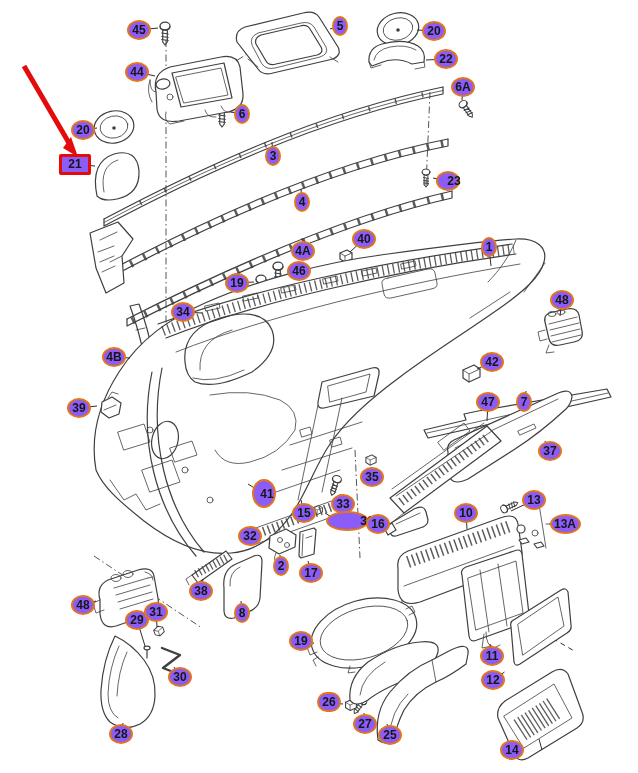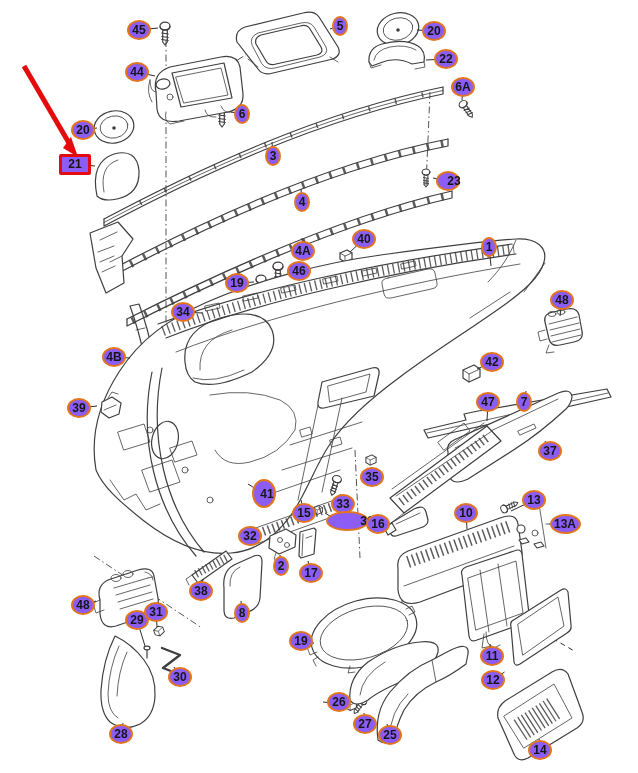--- a/index.html
+++ b/index.html
@@ -405,26 +405,26 @@
       <div class="callout" style="width: 24px; height: 20px; left: 522px; top: 490px;">13</div>
       <div class="callout" style="width: 31px; height: 20px; left: 549.5px; top: 514px;">13A</div>
       <div class="callout" style="width: 24px; height: 20px; left: 189px; top: 581px;">38</div>
       <div class="callout" style="width: 16px; height: 20px; left: 234px; top: 603px;">8</div>
       <div class="callout" style="width: 24px; height: 20px; left: 71px; top: 595px;">48</div>
       <div class="callout" style="width: 24px; height: 20px; left: 125px; top: 610px;">29</div>
       <div class="callout" style="width: 24px; height: 20px; left: 144px; top: 602px;">31</div>
       <div class="callout" style="width: 24px; height: 20px; left: 168px; top: 667px;">30</div>
       <div class="callout" style="width: 24px; height: 20px; left: 109px; top: 724px;">28</div>
       <div class="callout" style="width: 24px; height: 20px; left: 289px; top: 631px;">19</div>
-      <div class="callout" style="width: 24px; height: 20px; left: 327px; top: 692px;">26</div>
+      <div class="callout" style="width: 24px; height: 20px; left: 317px; top: 692px; border-radius: 10px;">26</div>
       <div class="callout" style="width: 24px; height: 20px; left: 353px; top: 714px;">27</div>
       <div class="callout" style="width: 24px; height: 20px; left: 378px; top: 725px;">25</div>
       <div class="callout" style="width: 24px; height: 20px; left: 480px; top: 646px;">11</div>
       <div class="callout" style="width: 24px; height: 20px; left: 481px; top: 670px;">12</div>
-      <div class="callout" style="width: 24px; height: 20px; left: 528px; top: 740px;">14</div>
+      <div class="callout" style="width: 24px; height: 20px; left: 500px; top: 740px;">14</div>
     </div>
 
 <svg id="arrowsvg" width="638" height="773" viewBox="0 0 638 773">
   <line id="arrow-shaft" x1="24" y1="66" x2="69" y2="143" stroke="#e30b0b" stroke-width="5"></line>
   <polygon id="arrow-head" points="78,157 63,148 71,137" fill="#e30b0b"></polygon>
 </svg>
 
 </div>
 
 </body></html>

